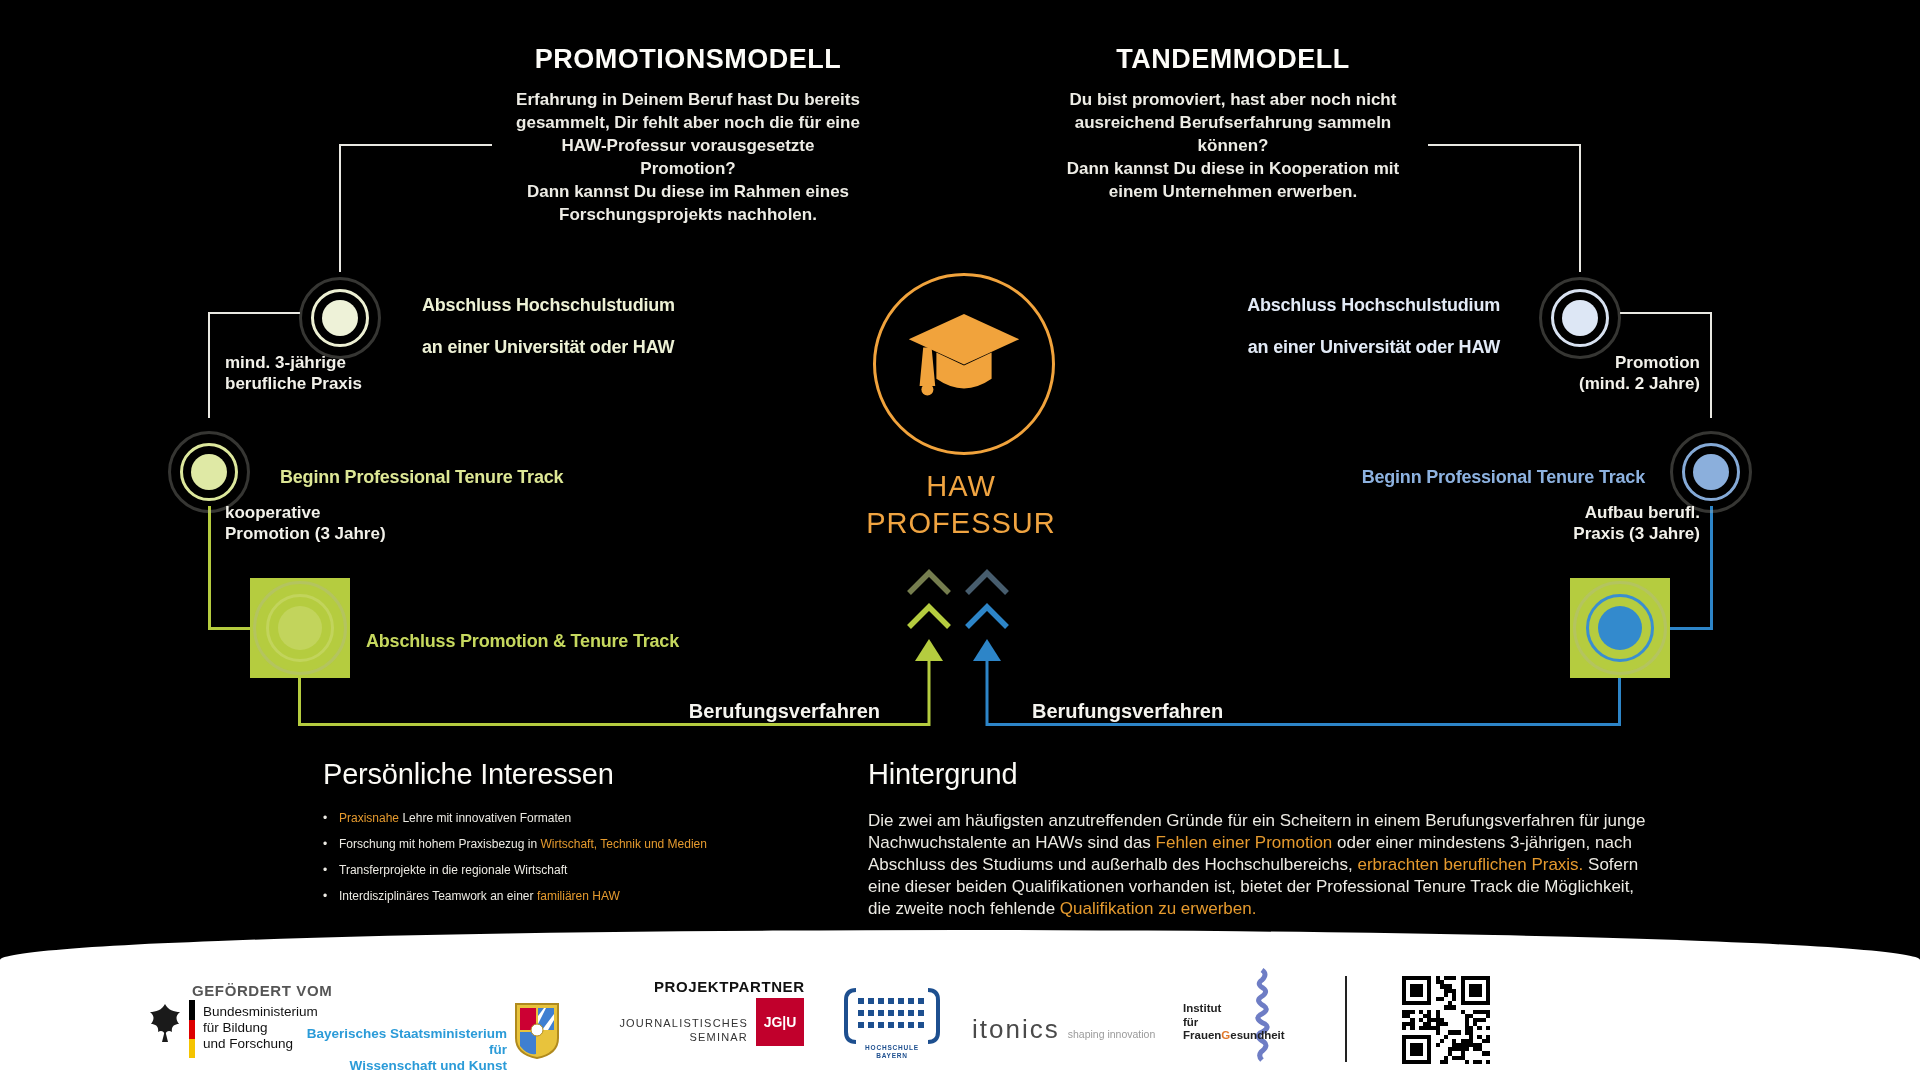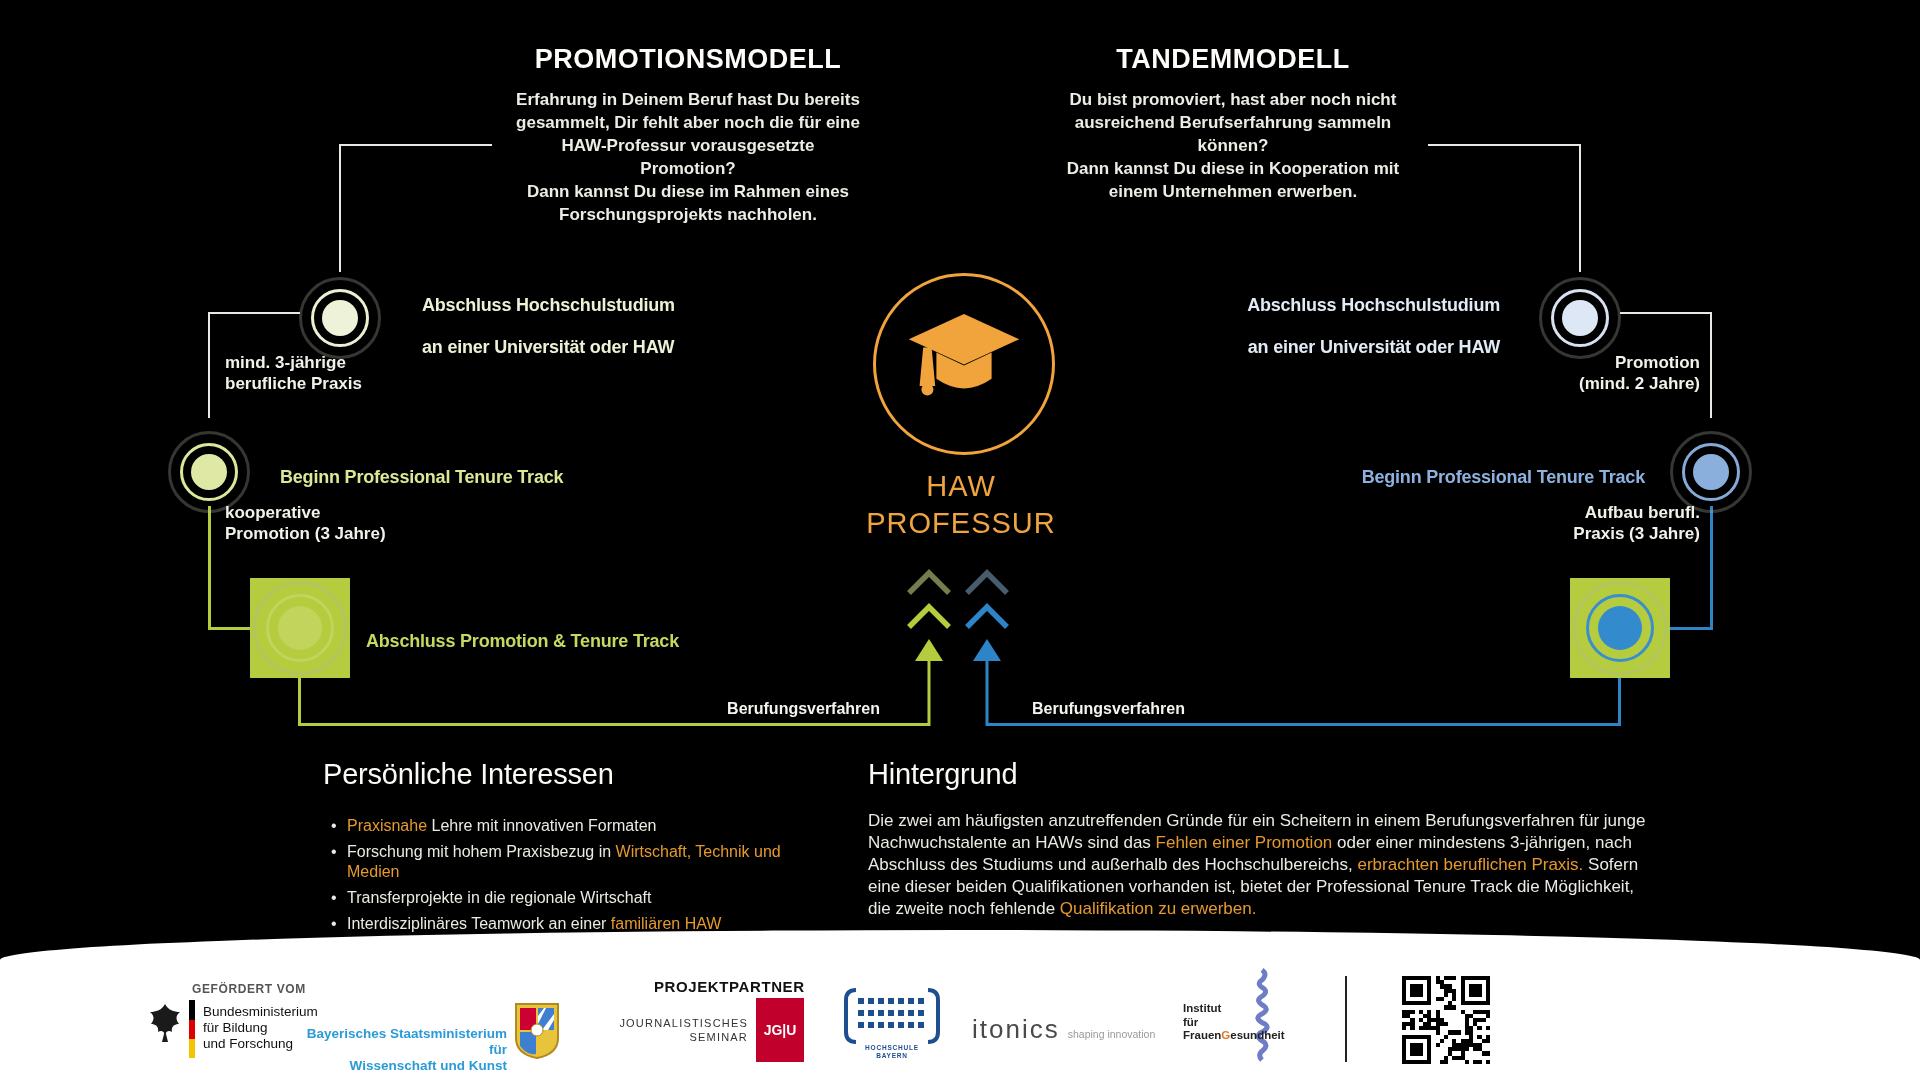--- a/index.html
+++ b/index.html
@@ -11,49 +11,49 @@
   .lw{position:absolute;background:#e9e8e2;}
   .lg{position:absolute;background:#b5cc3f;}
   .lb{position:absolute;background:#2d85c8;}
   
   .model-title{font-size:27px;font-weight:700;color:#fdfcf8;text-align:center;letter-spacing:.5px;}
   .intro{font-size:17px;line-height:23px;font-weight:600;color:#edece5;text-align:center;}
   
   .step-title{font-size:18px;font-weight:700;letter-spacing:-.2px;line-height:42px;}
   .ta-r{text-align:right;}
   .note{font-size:17px;line-height:21px;font-weight:600;color:#f2f1ea;}
-  .proc{font-size:16px;font-weight:700;color:#f5f4ef;}
+  .proc{font-size:20px;font-weight:700;color:#f5f4ef;}
   
   .node{position:absolute;width:88px;height:88px;}
   .node .o{position:absolute;inset:3px;border:3px solid rgba(180,180,170,.30);border-radius:50%;}
   .node .m{position:absolute;inset:15px;border:3.5px solid;border-radius:50%;}
   .node .d{position:absolute;inset:26px;border-radius:50%;}
   .node.lg{width:100px;height:100px;}
   .node.lg .m{inset:16px;}
   .node.lg .d{inset:28px;}
   
   .medal{position:absolute;left:873px;top:273px;width:176px;height:176px;border:3.5px solid #f1a33c;border-radius:50%;}
   .haw{font-size:29px;font-weight:400;color:#f0a441;text-align:center;letter-spacing:1px;}
   
   .sec-h{font-size:29px;font-weight:400;color:#fbfaf5;letter-spacing:-.2px;}
   .body-txt{font-size:17px;line-height:22px;font-weight:500;color:#eceae3;}
   .accent{color:#e59a2e;}
-  ul.interests{list-style:none;margin:8px;padding:0;font-size:16px;line-height:20px;font-weight:500;color:#eceae3;}
+  ul.interests{list-style:none;margin:0;padding:0;font-size:12px;line-height:20px;font-weight:500;color:#eceae3;}
   ul.interests li{position:relative;padding-left:16px;margin-bottom:6px;}
   ul.interests li::before{content:"•";position:absolute;left:0;color:#eceae3;}
   
   .footer{position:absolute;left:0;top:930px;width:1920px;height:160px;background:#ffffff;
           border-radius:50% 50% 0 0 / 30px 30px 0 0;}
   .footer *{font-family:"Liberation Sans",sans-serif;}
-  .f-small{font-size:12px;letter-spacing:.6px;color:#555;font-weight:600;}
+  .f-small{font-size:15px;letter-spacing:.6px;color:#555;font-weight:600;}
   .f-bmbf{font-size:13.5px;line-height:16px;color:#111;}
   .f-bav{font-size:13.5px;line-height:16px;color:#2b9bd8;text-align:right;font-weight:600;}
   .f-head{font-size:15px;font-weight:700;letter-spacing:.6px;color:#111;}
   .f-jsem{font-size:11px;letter-spacing:1.2px;color:#333;text-align:right;line-height:14px;}
-  .jgu-box{position:absolute;width:48px;height:64px;background:#c1002c;color:#fff;display:flex;
+  .jgu-box{position:absolute;width:48px;height:48px;background:#c1002c;color:#fff;display:flex;
            align-items:center;justify-content:center;font-size:14px;font-weight:700;}
   .hsb-cap{font-size:6.5px;letter-spacing:.8px;color:#1d4f8f;text-align:center;font-weight:700;line-height:8px;}
   .itonics{font-size:26px;letter-spacing:2px;color:#4a4a4a;font-weight:400;}
   .itonics-tag{font-size:10.5px;color:#9a9a9a;margin-left:8px;}
   .inst{font-size:11.5px;line-height:13.5px;color:#222;font-weight:600;}
   .f-info{font-size:14.5px;line-height:17.5px;color:#1c1c1c;font-weight:500;}
   svg{display:block;}
 </style>
 </head>
 <body>

